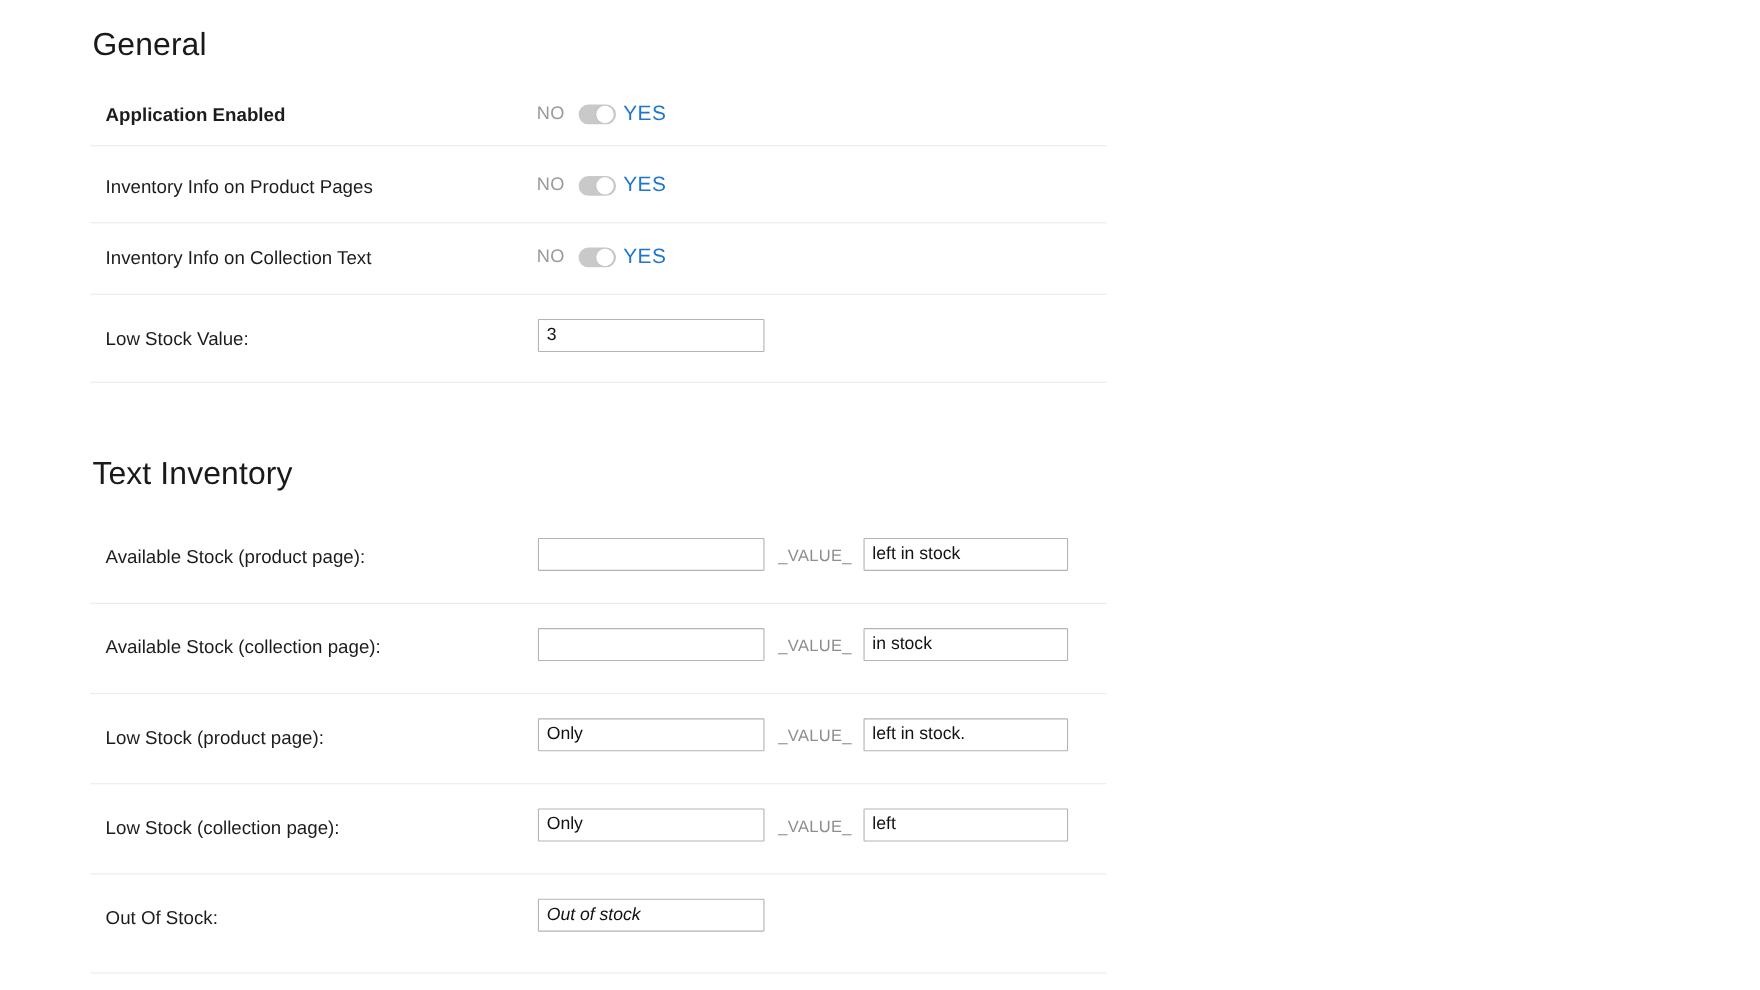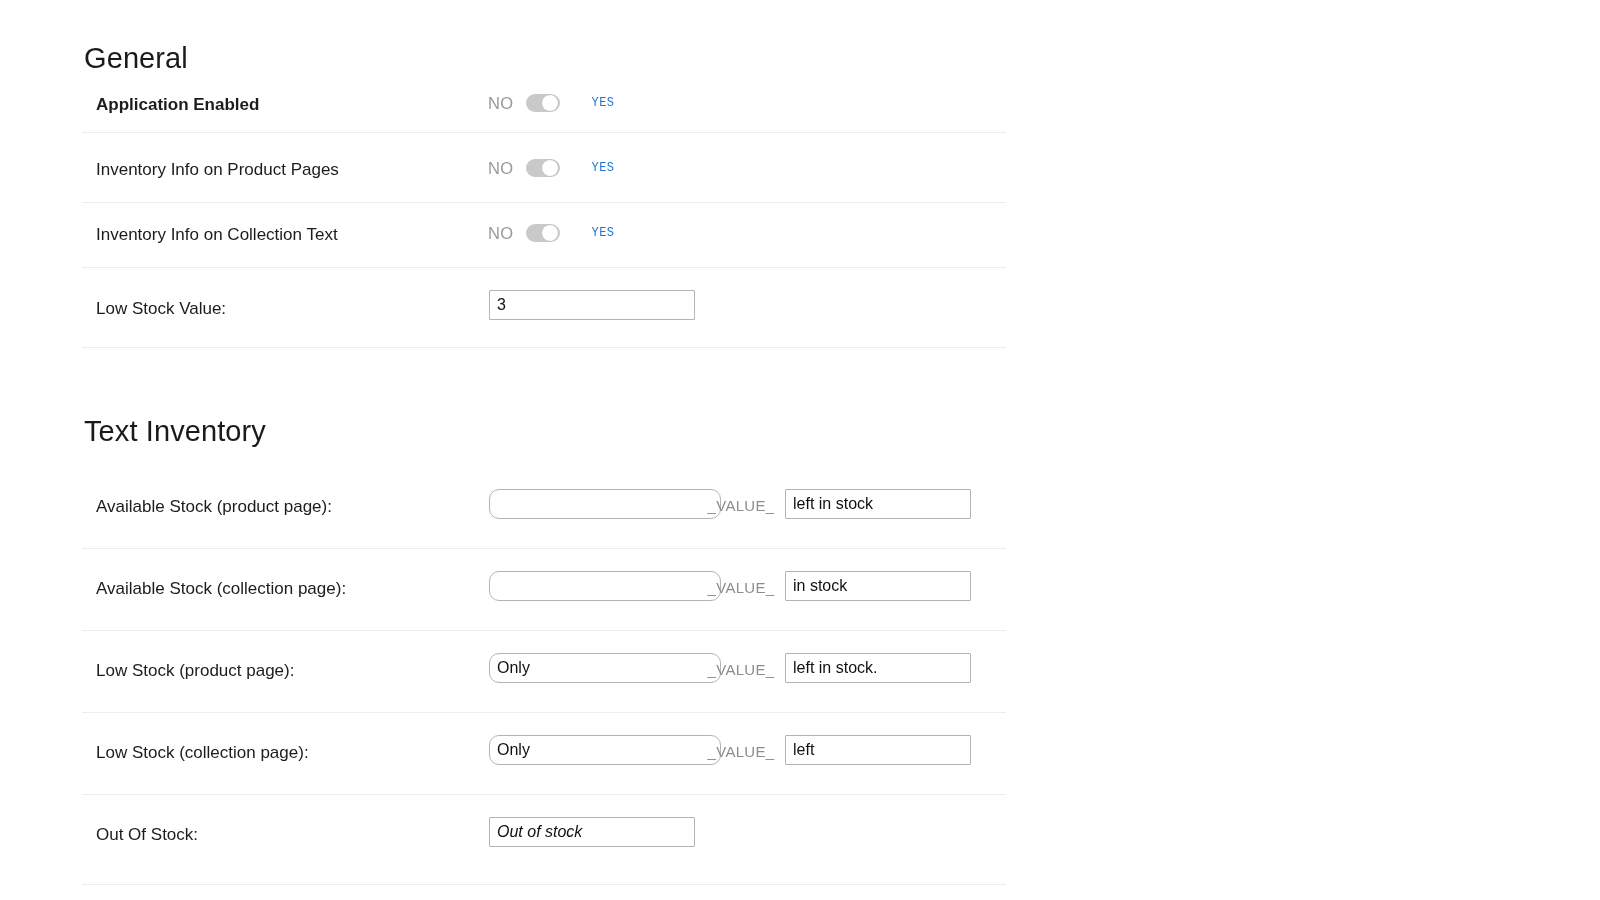--- a/index.html
+++ b/index.html
@@ -26,21 +26,21 @@
   .section-title {
     position: absolute;
     left: 84px;
     color: #1a1a1a;
     font-size: 29px;
     font-weight: 400;
     letter-spacing: 0.1px;
     line-height: 1;
     white-space: nowrap;
   }
-  #title-general { top: 25px; }
+  #title-general { top: 8px; }
   #title-text    { top: 398px; }
 
   
   .row {
     position: absolute;
     left: 82px;
     width: 924px;
     height: 0;
   }
   .row .divider {
@@ -71,25 +71,24 @@
   }
   .toggle-no {
     color: #9a9a9a;
     font-size: 16.5px;
     letter-spacing: 0.4px;
     line-height: 1;
     margin-right: 12px;
   }
   .toggle-yes {
     color: #1f76cc;
-    font-size: 12px;
+    font-size: 19px;
     letter-spacing: 0.4px;
     line-height: 1;
-    margin-left: 32px;
-    font-family: Liberation Mono, monospace;
+    margin-left: 7px;
   }
   .switch {
     position: relative;
     width: 34px;
     height: 18px;
     border-radius: 9px;
     background: #c9c9c9;
     flex: none;
   }
   .switch .knob {
@@ -112,21 +111,21 @@
     border-radius: 1px;
     font-family: "Liberation Sans", sans-serif;
     font-size: 16px;
     color: #111111;
     padding: 0 7px;
     line-height: 28px;
     outline: none;
   }
   .txt-input::placeholder { color: #b9b9b9; }
 
-  .input-a { left: 407px; width: 232px; border-radius: 10px; }
+  .input-a { left: 407px; width: 206px; }
   .input-b { left: 703px; width: 186px; }
   .input-single { left: 407px; width: 206px; }
 
   .value-sep {
     position: absolute;
     left: 617px;
     width: 84px;
     text-align: center;
     color: #8d8d8d;
     font-size: 15px;

